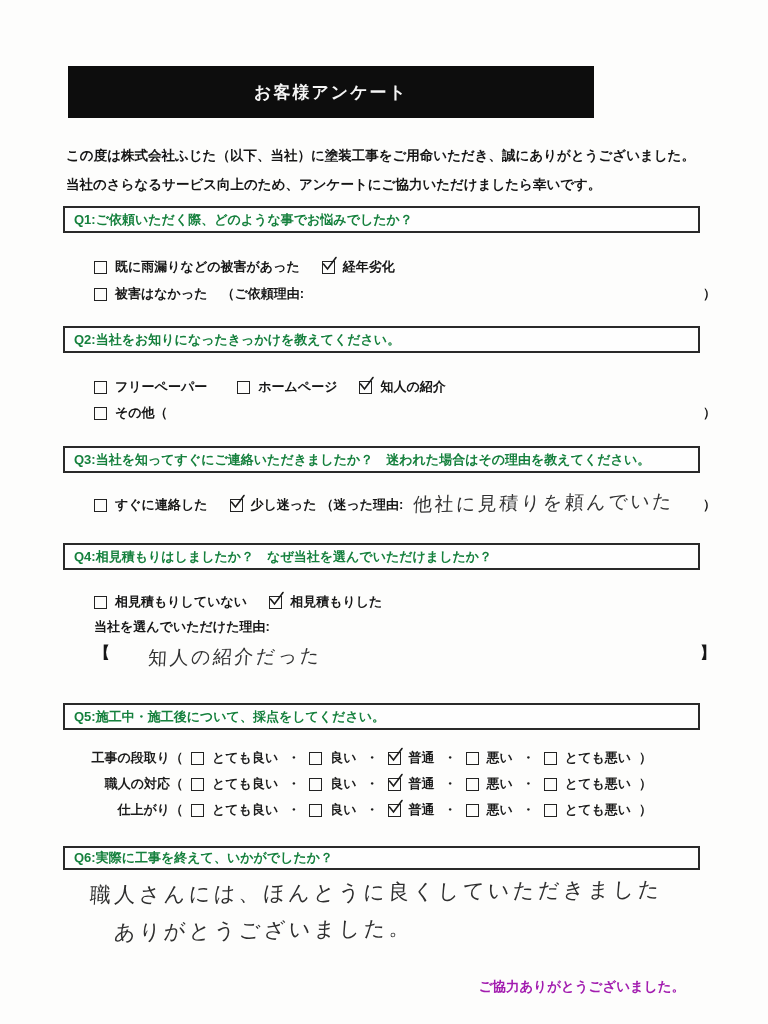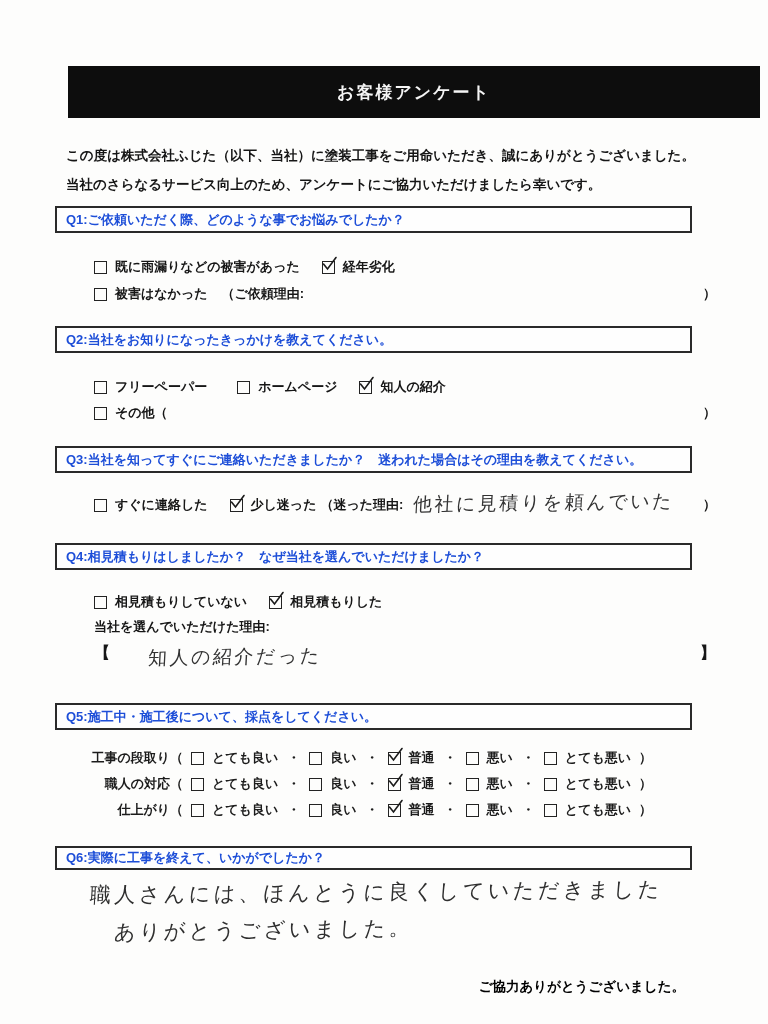--- a/index.html
+++ b/index.html
@@ -11,39 +11,39 @@
     position:relative;
     width:768px; height:1024px;
     margin:0 auto;
     background:#fdfdfc;
     color:#1c1c1c;
     overflow:hidden;
   }
 
   
   .banner {
-    position:absolute; left:68px; top:66px; width:692px; height:52px;
+    position:absolute; left:68px; top:66px; width:526px; height:52px;
     background:#0d0d0d;
     display:flex; align-items:center; justify-content:center;
     color:#f5f5f5; font-size:17px; font-weight:bold; letter-spacing:2px;
   }
 
   
   .intro {
     position:absolute; left:66px; top:141px; width:650px;
     font-size:13.5px; font-weight:600; line-height:29px; color:#161616;
   }
 
   
   .qbox {
-    position:absolute; left:55px; width:637px; height:27px;
+    position:absolute; left:63px; width:637px; height:27px;
     border:2px solid #2a2a2a; background:#fefefe;
     display:flex; align-items:center;
     padding-left:9px; box-sizing:border-box;
-    font-size:13px; font-weight:700; color:#1d4ed8;
+    font-size:13px; font-weight:700; color:#15803d;
   }
 
   
   .optline {
     position:absolute; left:66px; width:622px;
     display:flex; align-items:center;
     font-size:13px; font-weight:600; color:#161616;
     white-space:nowrap;
     padding-left:28px;
   }
@@ -79,21 +79,21 @@
   .rate-row { position:absolute; left:66px; width:624px; display:flex; align-items:center;
     font-size:13px; font-weight:600; white-space:nowrap;text-align:right; }
   .rate-label { width:104px; flex:none; }
   .rate-paren { margin-right:8px; }
   .rate-paren-close { margin-left:8px; }
   .sep { margin:0 9px; }
 
   
   .footer {
     position:absolute; top:978px; right:83px;
-    font-size:13.5px; font-weight:600; color:#000000;
+    font-size:13.5px; font-weight:600; color:#a21caf;
   }
 </style>
 </head>
 <body>
 
 <div class="page">
 
   <div class="banner">
     <span>お客様アンケート</span>
   </div>

